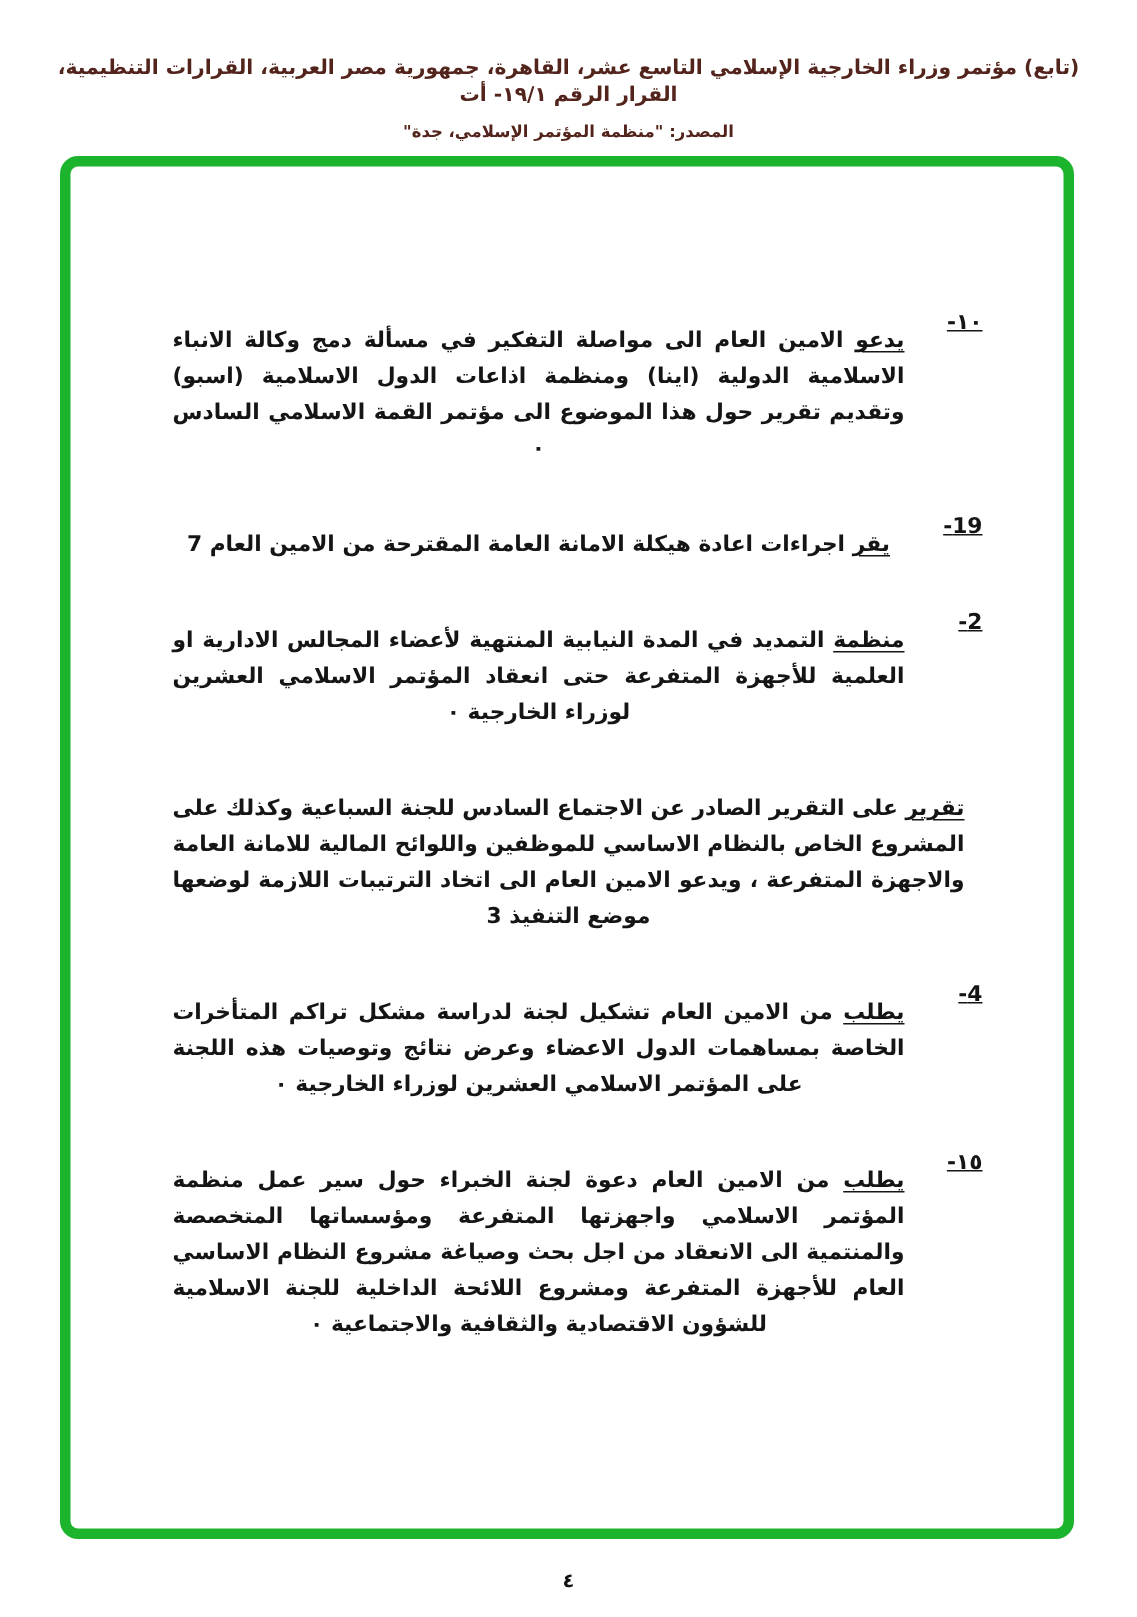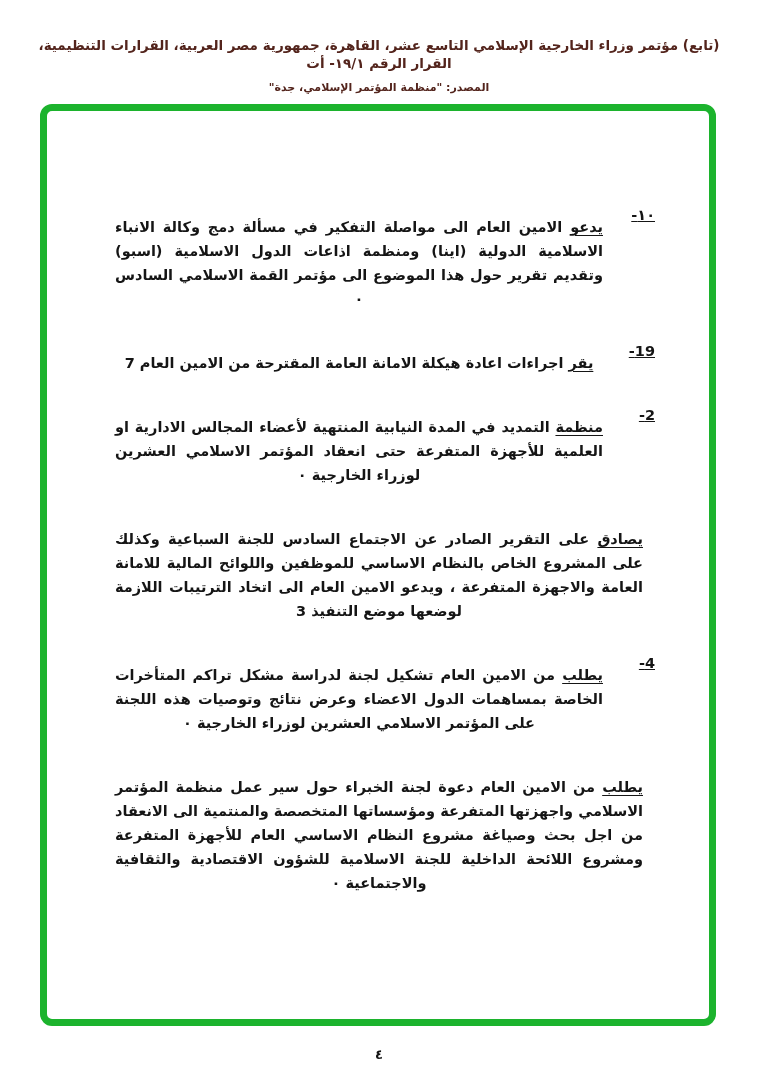--- a/index.html
+++ b/index.html
@@ -114,28 +114,29 @@
       <span class="num">19-</span>
       <p class="txt"><span class="verb">يقر</span><span> اجراءات اعادة هيكلة الامانة العامة المقترحة من الامين العام 7</span></p>
     </div>
 
     <div class="item">
       <span class="num">2-</span>
       <p class="txt"><span class="verb">منظمة</span><span> التمديد في المدة النيابية المنتهية لأعضاء المجالس الادارية او العلمية للأجهزة المتفرعة حتى انعقاد المؤتمر الاسلامي العشرين لوزراء الخارجية ٠</span></p>
     </div>
 
     <div class="item">
-      <p class="txt"><span class="verb">يصادق</span><span> على التقرير الصادر عن الاجتماع السادس للجنة السباعية وكذلك على المشروع الخاص بالنظام الاساسي للموظفين واللوائح المالية للامانة العامة والاجهزة المتفرعة ، ويدعو الامين العام الى اتخاد الترتيبات اللازمة لوضعها موضع التنفيذ 3</span></p>
+      <p class="txt"><span class="verb">تقرير</span><span> على التقرير الصادر عن الاجتماع السادس للجنة السباعية وكذلك على المشروع الخاص بالنظام الاساسي للموظفين واللوائح المالية للامانة العامة والاجهزة المتفرعة ، ويدعو الامين العام الى اتخاد الترتيبات اللازمة لوضعها موضع التنفيذ 3</span></p>
     </div>
 
     <div class="item">
       <span class="num">4-</span>
       <p class="txt"><span class="verb">يطلب</span><span> من الامين العام تشكيل لجنة لدراسة مشكل تراكم المتأخرات الخاصة بمساهمات الدول الاعضاء وعرض نتائج وتوصيات هذه اللجنة على المؤتمر الاسلامي العشرين لوزراء الخارجية ٠</span></p>
     </div>
 
     <div class="item">
+      <span class="num">١٥-</span>
       <p class="txt"><span class="verb">يطلب</span><span> من الامين العام دعوة لجنة الخبراء حول سير عمل منظمة المؤتمر الاسلامي واجهزتها المتفرعة ومؤسساتها المتخصصة والمنتمية الى الانعقاد من اجل بحث وصياغة مشروع النظام الاساسي العام للأجهزة المتفرعة ومشروع اللائحة الداخلية للجنة الاسلامية للشؤون الاقتصادية والثقافية والاجتماعية ٠</span></p>
     </div>
 
   </section>
 </main>
 
 <footer class="page-number">٤</footer>
 
 </body></html>

